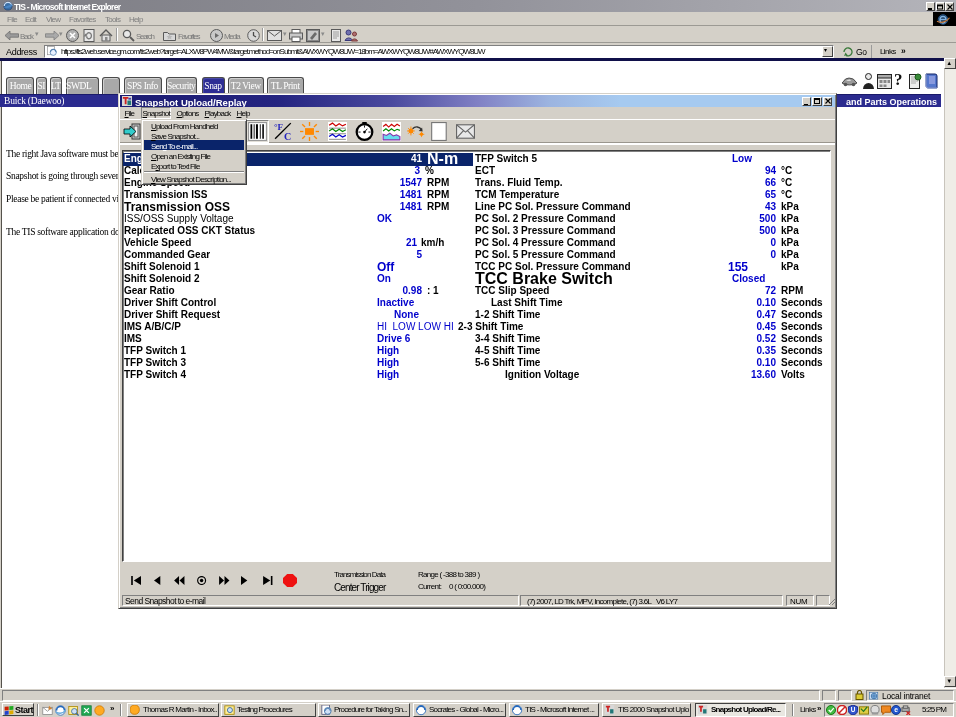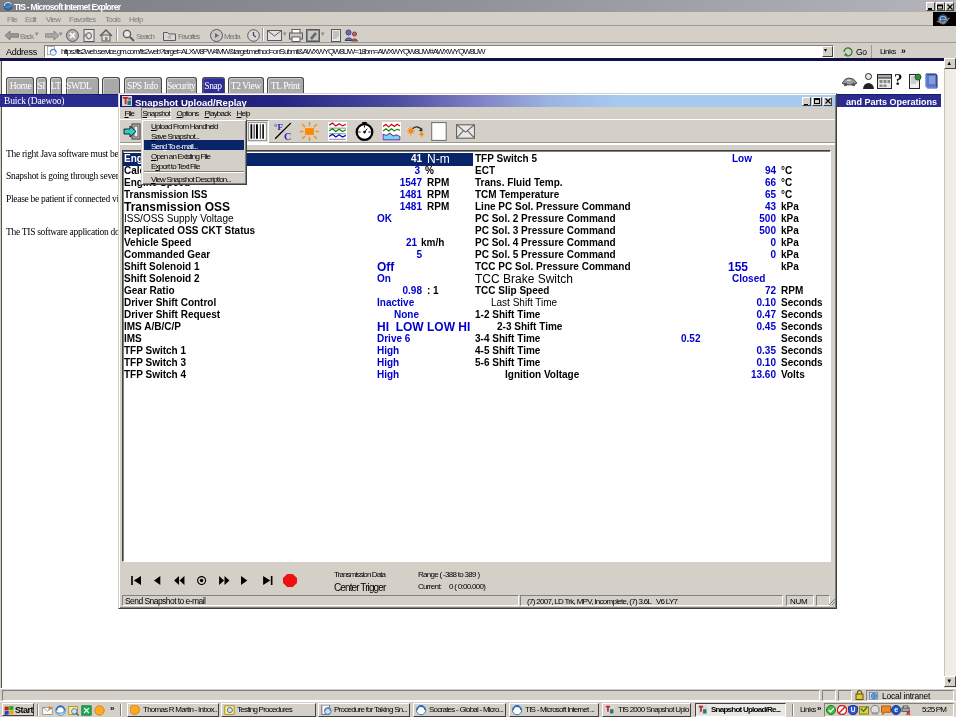--- a/index.html
+++ b/index.html
@@ -297,21 +297,21 @@
     <rect x="1.5" y="0.5" width="13" height="16" fill="#fff" stroke="#777"></rect>
   </svg>
 <svg style="position:absolute;left:456px;top:122px" width="19" height="19" viewBox="0 0 17 17">
     <rect x="0.5" y="2.5" width="16" height="12" fill="#e8e8e8" stroke="#666"></rect>
     <path d="M0.5 2.5 L8.5 9 L16.5 2.5 M0.5 14.5 L6.5 8 M16.5 14.5 L10.5 8" fill="none" stroke="#666"></path>
   </svg>
 <div style="position:absolute;left:122px;top:150px;width:709px;height:412px;background:#fff;border:1px solid;border-color:#404040 #fff #fff #404040;box-shadow:inset 1px 1px 0 #808080;"></div>
 <div style="position:absolute;left:123px;top:153px;width:350px;height:13px;background:#0a246a;"></div>
 <div style="position:absolute;left:124px;top:153px;height:12px;line-height:12.5px;font-size:10px;font-weight:bold;color:#fff;white-space:nowrap;">Engine Torque</div>
 <div style="position:absolute;left:327px;top:153px;width:95px;height:12px;line-height:12.5px;font-size:10px;font-weight:bold;color:#fff;text-align:right;white-space:nowrap;">41</div>
-<div style="position:absolute;left:427px;top:153px;height:16px;line-height:12.5px;font-size:12px;font-weight:normal;color:#fff;white-space:nowrap;">N-m</div>
+<div style="position:absolute;left:427px;top:153px;height:16px;line-height:12.5px;font-size:16px;font-weight:bold;color:#fff;white-space:nowrap;">N-m</div>
 <div style="position:absolute;left:124px;top:165px;height:12px;line-height:12.5px;font-size:10px;font-weight:bold;color:#000;white-space:nowrap;">Calculated Throttle</div>
 <div style="position:absolute;left:325px;top:165px;width:95px;height:12px;line-height:12.5px;font-size:10px;font-weight:bold;color:#0000cc;text-align:right;white-space:nowrap;">3</div>
 <div style="position:absolute;left:425px;top:165px;height:12px;line-height:12.5px;font-size:10px;font-weight:bold;color:#000;white-space:nowrap;">%</div>
 <div style="position:absolute;left:124px;top:177px;height:12px;line-height:12.5px;font-size:10px;font-weight:bold;color:#000;white-space:nowrap;">Engine Speed</div>
 <div style="position:absolute;left:327px;top:177px;width:95px;height:12px;line-height:12.5px;font-size:10px;font-weight:bold;color:#0000cc;text-align:right;white-space:nowrap;">1547</div>
 <div style="position:absolute;left:427px;top:177px;height:12px;line-height:12.5px;font-size:10px;font-weight:bold;color:#000;white-space:nowrap;">RPM</div>
 <div style="position:absolute;left:124px;top:189px;height:12px;line-height:12.5px;font-size:10px;font-weight:bold;color:#000;white-space:nowrap;">Transmission ISS</div>
 <div style="position:absolute;left:327px;top:189px;width:95px;height:12px;line-height:12.5px;font-size:10px;font-weight:bold;color:#0000cc;text-align:right;white-space:nowrap;">1481</div>
 <div style="position:absolute;left:427px;top:189px;height:12px;line-height:12.5px;font-size:10px;font-weight:bold;color:#000;white-space:nowrap;">RPM</div>
 <div style="position:absolute;left:124px;top:201px;height:12px;line-height:12.5px;font-size:12px;font-weight:bold;color:#000;white-space:nowrap;">Transmission OSS</div>
@@ -330,21 +330,21 @@
 <div style="position:absolute;left:124px;top:273px;height:12px;line-height:12.5px;font-size:10px;font-weight:bold;color:#000;white-space:nowrap;">Shift Solenoid 2</div>
 <div style="position:absolute;left:377px;top:273px;height:12px;line-height:12.5px;font-size:10px;font-weight:bold;color:#0000cc;white-space:nowrap;">On</div>
 <div style="position:absolute;left:124px;top:285px;height:12px;line-height:12.5px;font-size:10px;font-weight:bold;color:#000;white-space:nowrap;">Gear Ratio</div>
 <div style="position:absolute;left:327px;top:285px;width:95px;height:12px;line-height:12.5px;font-size:10px;font-weight:bold;color:#0000cc;text-align:right;white-space:nowrap;">0.98</div>
 <div style="position:absolute;left:427px;top:285px;height:12px;line-height:12.5px;font-size:10px;font-weight:bold;color:#000;white-space:nowrap;">: 1</div>
 <div style="position:absolute;left:124px;top:297px;height:12px;line-height:12.5px;font-size:10px;font-weight:bold;color:#000;white-space:nowrap;">Driver Shift Control</div>
 <div style="position:absolute;left:377px;top:297px;height:12px;line-height:12.5px;font-size:10px;font-weight:bold;color:#0000cc;white-space:nowrap;">Inactive</div>
 <div style="position:absolute;left:124px;top:309px;height:12px;line-height:12.5px;font-size:10px;font-weight:bold;color:#000;white-space:nowrap;">Driver Shift Request</div>
 <div style="position:absolute;left:377px;top:309px;height:12px;line-height:12.5px;font-size:10px;font-weight:bold;color:#0000cc;white-space:nowrap;margin-left:17px;">None</div>
 <div style="position:absolute;left:124px;top:321px;height:12px;line-height:12.5px;font-size:10px;font-weight:bold;color:#000;white-space:nowrap;">IMS A/B/C/P</div>
-<div style="position:absolute;left:377px;top:321px;height:12px;line-height:12.5px;font-size:12px;font-weight:bold;color:#0000cc;white-space:nowrap;">HI&nbsp;&nbsp;LOW LOW HI</div>
+<div style="position:absolute;left:377px;top:321px;height:12px;line-height:12.5px;font-size:10px;font-weight:normal;color:#0000cc;white-space:nowrap;">HI&nbsp;&nbsp;LOW LOW HI</div>
 <div style="position:absolute;left:124px;top:333px;height:12px;line-height:12.5px;font-size:10px;font-weight:bold;color:#000;white-space:nowrap;">IMS</div>
 <div style="position:absolute;left:377px;top:333px;height:12px;line-height:12.5px;font-size:10px;font-weight:bold;color:#0000cc;white-space:nowrap;">Drive 6</div>
 <div style="position:absolute;left:124px;top:345px;height:12px;line-height:12.5px;font-size:10px;font-weight:bold;color:#000;white-space:nowrap;">TFP Switch 1</div>
 <div style="position:absolute;left:377px;top:345px;height:12px;line-height:12.5px;font-size:10px;font-weight:bold;color:#0000cc;white-space:nowrap;">High</div>
 <div style="position:absolute;left:124px;top:357px;height:12px;line-height:12.5px;font-size:10px;font-weight:bold;color:#000;white-space:nowrap;">TFP Switch 3</div>
 <div style="position:absolute;left:377px;top:357px;height:12px;line-height:12.5px;font-size:10px;font-weight:bold;color:#0000cc;white-space:nowrap;">High</div>
 <div style="position:absolute;left:124px;top:369px;height:12px;line-height:12.5px;font-size:10px;font-weight:bold;color:#000;white-space:nowrap;">TFP Switch 4</div>
 <div style="position:absolute;left:377px;top:369px;height:12px;line-height:12.5px;font-size:10px;font-weight:bold;color:#0000cc;white-space:nowrap;">High</div>
 <div style="position:absolute;left:475px;top:153px;height:12px;line-height:12.5px;font-size:10px;font-weight:bold;color:#000;white-space:nowrap;">TFP Switch 5</div>
 <div style="position:absolute;left:732px;top:153px;height:12px;line-height:12.5px;font-size:10px;font-weight:bold;color:#0000cc;white-space:nowrap;">Low</div>
@@ -368,36 +368,36 @@
 <div style="position:absolute;left:781px;top:225px;height:12px;line-height:12.5px;font-size:10px;font-weight:bold;color:#000;white-space:nowrap;">kPa</div>
 <div style="position:absolute;left:475px;top:237px;height:12px;line-height:12.5px;font-size:10px;font-weight:bold;color:#000;white-space:nowrap;">PC Sol. 4 Pressure Command</div>
 <div style="position:absolute;left:681px;top:237px;width:95px;height:12px;line-height:12.5px;font-size:10px;font-weight:bold;color:#0000cc;text-align:right;white-space:nowrap;">0</div>
 <div style="position:absolute;left:781px;top:237px;height:12px;line-height:12.5px;font-size:10px;font-weight:bold;color:#000;white-space:nowrap;">kPa</div>
 <div style="position:absolute;left:475px;top:249px;height:12px;line-height:12.5px;font-size:10px;font-weight:bold;color:#000;white-space:nowrap;">PC Sol. 5 Pressure Command</div>
 <div style="position:absolute;left:681px;top:249px;width:95px;height:12px;line-height:12.5px;font-size:10px;font-weight:bold;color:#0000cc;text-align:right;white-space:nowrap;">0</div>
 <div style="position:absolute;left:781px;top:249px;height:12px;line-height:12.5px;font-size:10px;font-weight:bold;color:#000;white-space:nowrap;">kPa</div>
 <div style="position:absolute;left:475px;top:261px;height:12px;line-height:12.5px;font-size:10px;font-weight:bold;color:#000;white-space:nowrap;">TCC PC Sol. Pressure Command</div>
 <div style="position:absolute;left:653px;top:261px;width:95px;height:12px;line-height:12.5px;font-size:12px;font-weight:bold;color:#0000cc;text-align:right;white-space:nowrap;">155</div>
 <div style="position:absolute;left:781px;top:261px;height:12px;line-height:12.5px;font-size:10px;font-weight:bold;color:#000;white-space:nowrap;">kPa</div>
-<div style="position:absolute;left:475px;top:273px;height:12px;line-height:12.5px;font-size:12px;font-weight:normal;color:#000;white-space:nowrap;">TCC Brake Switch</div>
+<div style="position:absolute;left:475px;top:273px;height:12px;line-height:12.5px;font-size:16px;font-weight:bold;color:#000;white-space:nowrap;">TCC Brake Switch</div>
 <div style="position:absolute;left:732px;top:273px;height:12px;line-height:12.5px;font-size:10px;font-weight:bold;color:#0000cc;white-space:nowrap;">Closed</div>
 <div style="position:absolute;left:475px;top:285px;height:12px;line-height:12.5px;font-size:10px;font-weight:bold;color:#000;white-space:nowrap;">TCC Slip Speed</div>
 <div style="position:absolute;left:681px;top:285px;width:95px;height:12px;line-height:12.5px;font-size:10px;font-weight:bold;color:#0000cc;text-align:right;white-space:nowrap;">72</div>
 <div style="position:absolute;left:781px;top:285px;height:12px;line-height:12.5px;font-size:10px;font-weight:bold;color:#000;white-space:nowrap;">RPM</div>
-<div style="position:absolute;left:475px;top:297px;height:12px;line-height:12.5px;font-size:10px;font-weight:normal;color:#000;white-space:nowrap;padding-left:16px;">Last Shift Time</div>
+<div style="position:absolute;left:475px;top:297px;height:12px;line-height:12.5px;font-size:10px;font-weight:bold;color:#000;white-space:nowrap;padding-left:16px;">Last Shift Time</div>
 <div style="position:absolute;left:681px;top:297px;width:95px;height:12px;line-height:12.5px;font-size:10px;font-weight:bold;color:#0000cc;text-align:right;white-space:nowrap;">0.10</div>
 <div style="position:absolute;left:781px;top:297px;height:12px;line-height:12.5px;font-size:10px;font-weight:bold;color:#000;white-space:nowrap;">Seconds</div>
 <div style="position:absolute;left:475px;top:309px;height:12px;line-height:12.5px;font-size:10px;font-weight:bold;color:#000;white-space:nowrap;">1-2 Shift Time</div>
 <div style="position:absolute;left:681px;top:309px;width:95px;height:12px;line-height:12.5px;font-size:10px;font-weight:bold;color:#0000cc;text-align:right;white-space:nowrap;">0.47</div>
 <div style="position:absolute;left:781px;top:309px;height:12px;line-height:12.5px;font-size:10px;font-weight:bold;color:#000;white-space:nowrap;">Seconds</div>
-<div style="position:absolute;left:497px;top:321px;height:12px;line-height:12.5px;font-size:10px;font-weight:bold;color:#000;white-space:nowrap;">2-3 Shift Time</div>
+<div style="position:absolute;left:458px;top:321px;height:12px;line-height:12.5px;font-size:10px;font-weight:bold;color:#000;white-space:nowrap;">2-3 Shift Time</div>
 <div style="position:absolute;left:681px;top:321px;width:95px;height:12px;line-height:12.5px;font-size:10px;font-weight:bold;color:#0000cc;text-align:right;white-space:nowrap;">0.45</div>
 <div style="position:absolute;left:781px;top:321px;height:12px;line-height:12.5px;font-size:10px;font-weight:bold;color:#000;white-space:nowrap;">Seconds</div>
 <div style="position:absolute;left:475px;top:333px;height:12px;line-height:12.5px;font-size:10px;font-weight:bold;color:#000;white-space:nowrap;">3-4 Shift Time</div>
-<div style="position:absolute;left:681px;top:333px;width:95px;height:12px;line-height:12.5px;font-size:10px;font-weight:bold;color:#0000cc;text-align:left;white-space:nowrap;">0.52</div>
+<div style="position:absolute;left:681px;top:333px;width:95px;height:12px;line-height:12.5px;font-size:10px;font-weight:bold;color:#0000cc;text-align:right;white-space:nowrap;">0.52</div>
 <div style="position:absolute;left:781px;top:333px;height:12px;line-height:12.5px;font-size:10px;font-weight:bold;color:#000;white-space:nowrap;">Seconds</div>
 <div style="position:absolute;left:475px;top:345px;height:12px;line-height:12.5px;font-size:10px;font-weight:bold;color:#000;white-space:nowrap;">4-5 Shift Time</div>
 <div style="position:absolute;left:681px;top:345px;width:95px;height:12px;line-height:12.5px;font-size:10px;font-weight:bold;color:#0000cc;text-align:right;white-space:nowrap;">0.35</div>
 <div style="position:absolute;left:781px;top:345px;height:12px;line-height:12.5px;font-size:10px;font-weight:bold;color:#000;white-space:nowrap;">Seconds</div>
 <div style="position:absolute;left:475px;top:357px;height:12px;line-height:12.5px;font-size:10px;font-weight:bold;color:#000;white-space:nowrap;">5-6 Shift Time</div>
 <div style="position:absolute;left:681px;top:357px;width:95px;height:12px;line-height:12.5px;font-size:10px;font-weight:bold;color:#0000cc;text-align:right;white-space:nowrap;">0.10</div>
 <div style="position:absolute;left:781px;top:357px;height:12px;line-height:12.5px;font-size:10px;font-weight:bold;color:#000;white-space:nowrap;">Seconds</div>
 <div style="position:absolute;left:475px;top:369px;height:12px;line-height:12.5px;font-size:10px;font-weight:bold;color:#000;white-space:nowrap;padding-left:30px;">Ignition Voltage</div>
 <div style="position:absolute;left:681px;top:369px;width:95px;height:12px;line-height:12.5px;font-size:10px;font-weight:bold;color:#0000cc;text-align:right;white-space:nowrap;">13.60</div>
 <div style="position:absolute;left:781px;top:369px;height:12px;line-height:12.5px;font-size:10px;font-weight:bold;color:#000;white-space:nowrap;">Volts</div>

